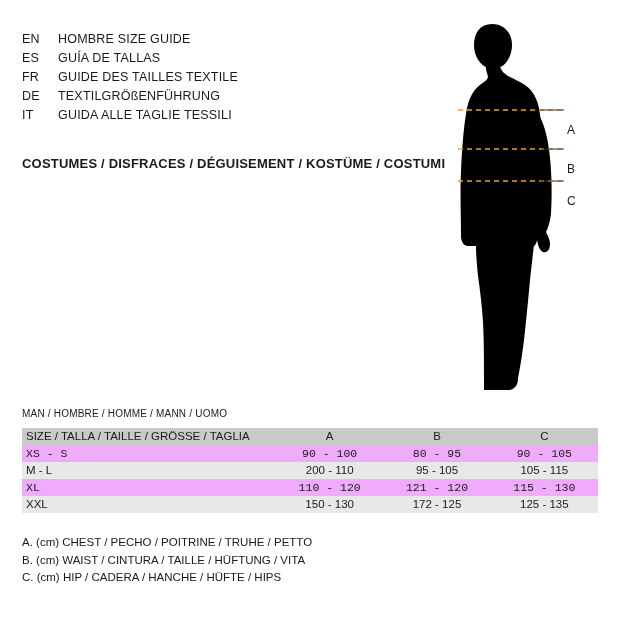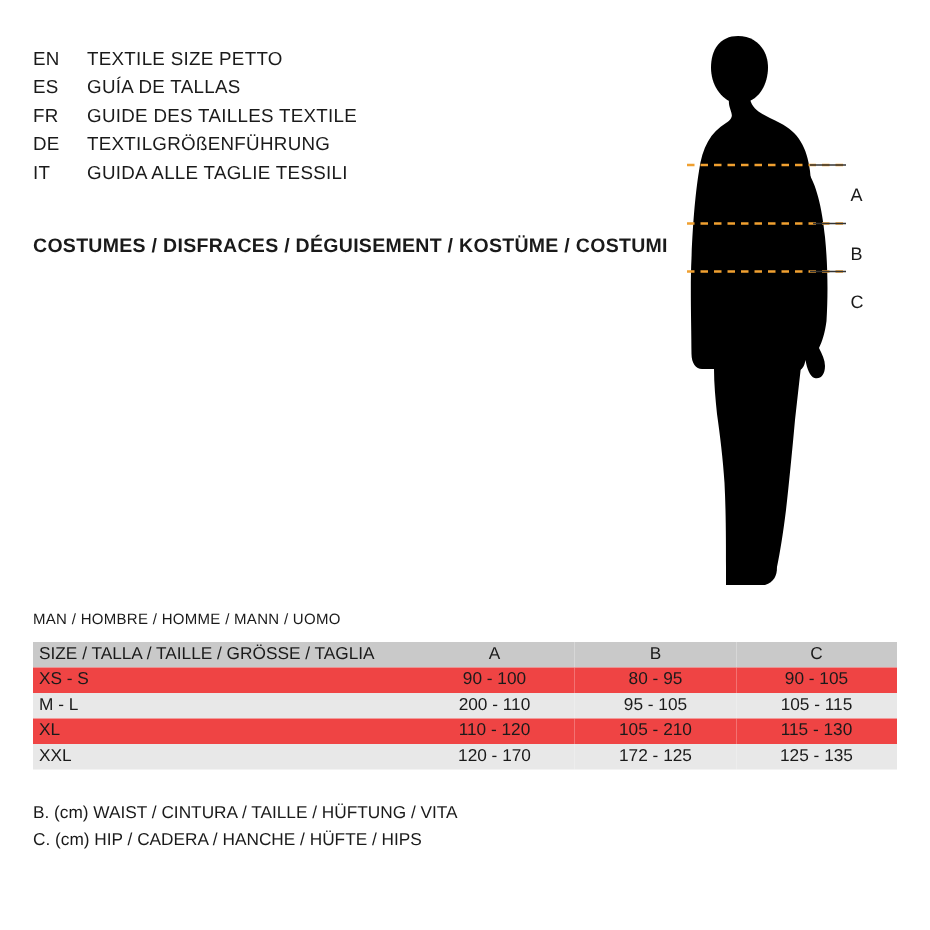--- a/index.html
+++ b/index.html
@@ -103,21 +103,22 @@
   table.size-table td.left {
     text-align: left;
     padding-left: 4px;
     width: 250px;
   }
   tr.head-row {
     background: #c9c9c9;
     padding-left: 44px;
   }
   tr.odd-row {
-    background: #ef4444;
+    background: #f0abfc;
+    font-family: Liberation Mono, monospace;
   }
   tr.even-row {
     background: #e8e8e8;
     padding-left: 12px;
   }
 
   
   .footnotes {
     position: absolute;
     left: 22px;
@@ -130,21 +131,21 @@
   }
 </style>
 </head>
 <body>
 
 <div class="page">
 
   <div class="lang-block">
     <div class="lang-row">
       <span class="lang-code">EN</span>
-      <span class="lang-text">TEXTILE SIZE PETTO</span>
+      <span class="lang-text">HOMBRE SIZE GUIDE</span>
     </div>
     <div class="lang-row">
       <span class="lang-code">ES</span>
       <span class="lang-text">GUÍA DE TALLAS</span>
     </div>
     <div class="lang-row">
       <span class="lang-code">FR</span>
       <span class="lang-text">GUIDE DES TAILLES TEXTILE</span>
     </div>
     <div class="lang-row">
@@ -236,30 +237,31 @@
       </tr>
       <tr class="even-row">
         <td class="left">M - L</td>
         <td>200 - 110</td>
         <td>95 - 105</td>
         <td>105 - 115</td>
       </tr>
       <tr class="odd-row">
         <td class="left">XL</td>
         <td>110 - 120</td>
-        <td>105 - 210</td>
+        <td>121 - 120</td>
         <td>115 - 130</td>
       </tr>
       <tr class="even-row">
         <td class="left">XXL</td>
-        <td>120 - 170</td>
+        <td>150 - 130</td>
         <td>172 - 125</td>
         <td>125 - 135</td>
       </tr>
     </tbody>
   </table>
 
   <div class="footnotes">
+    <div class="footnote">A. (cm) CHEST / PECHO / POITRINE / TRUHE / PETTO</div>
     <div class="footnote">B. (cm) WAIST / CINTURA / TAILLE / HÜFTUNG / VITA</div>
     <div class="footnote">C. (cm) HIP / CADERA / HANCHE / HÜFTE / HIPS</div>
   </div>
 
 </div>
 
 </body></html>

